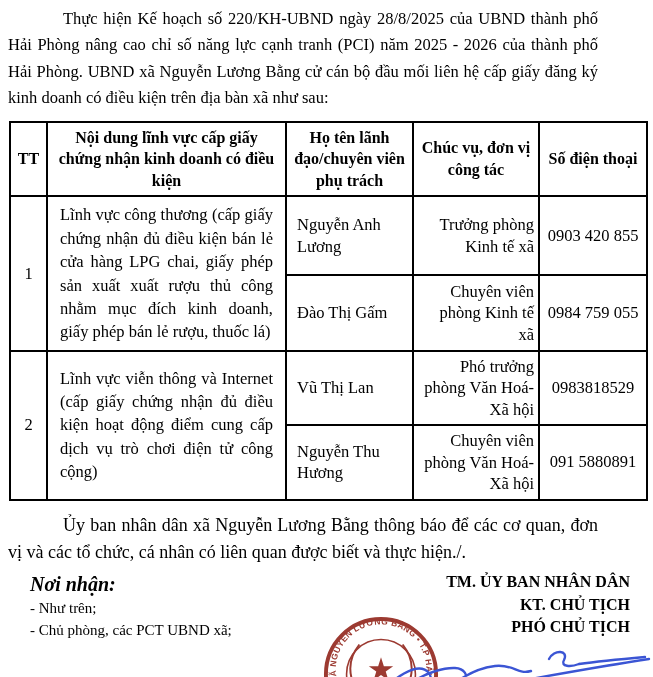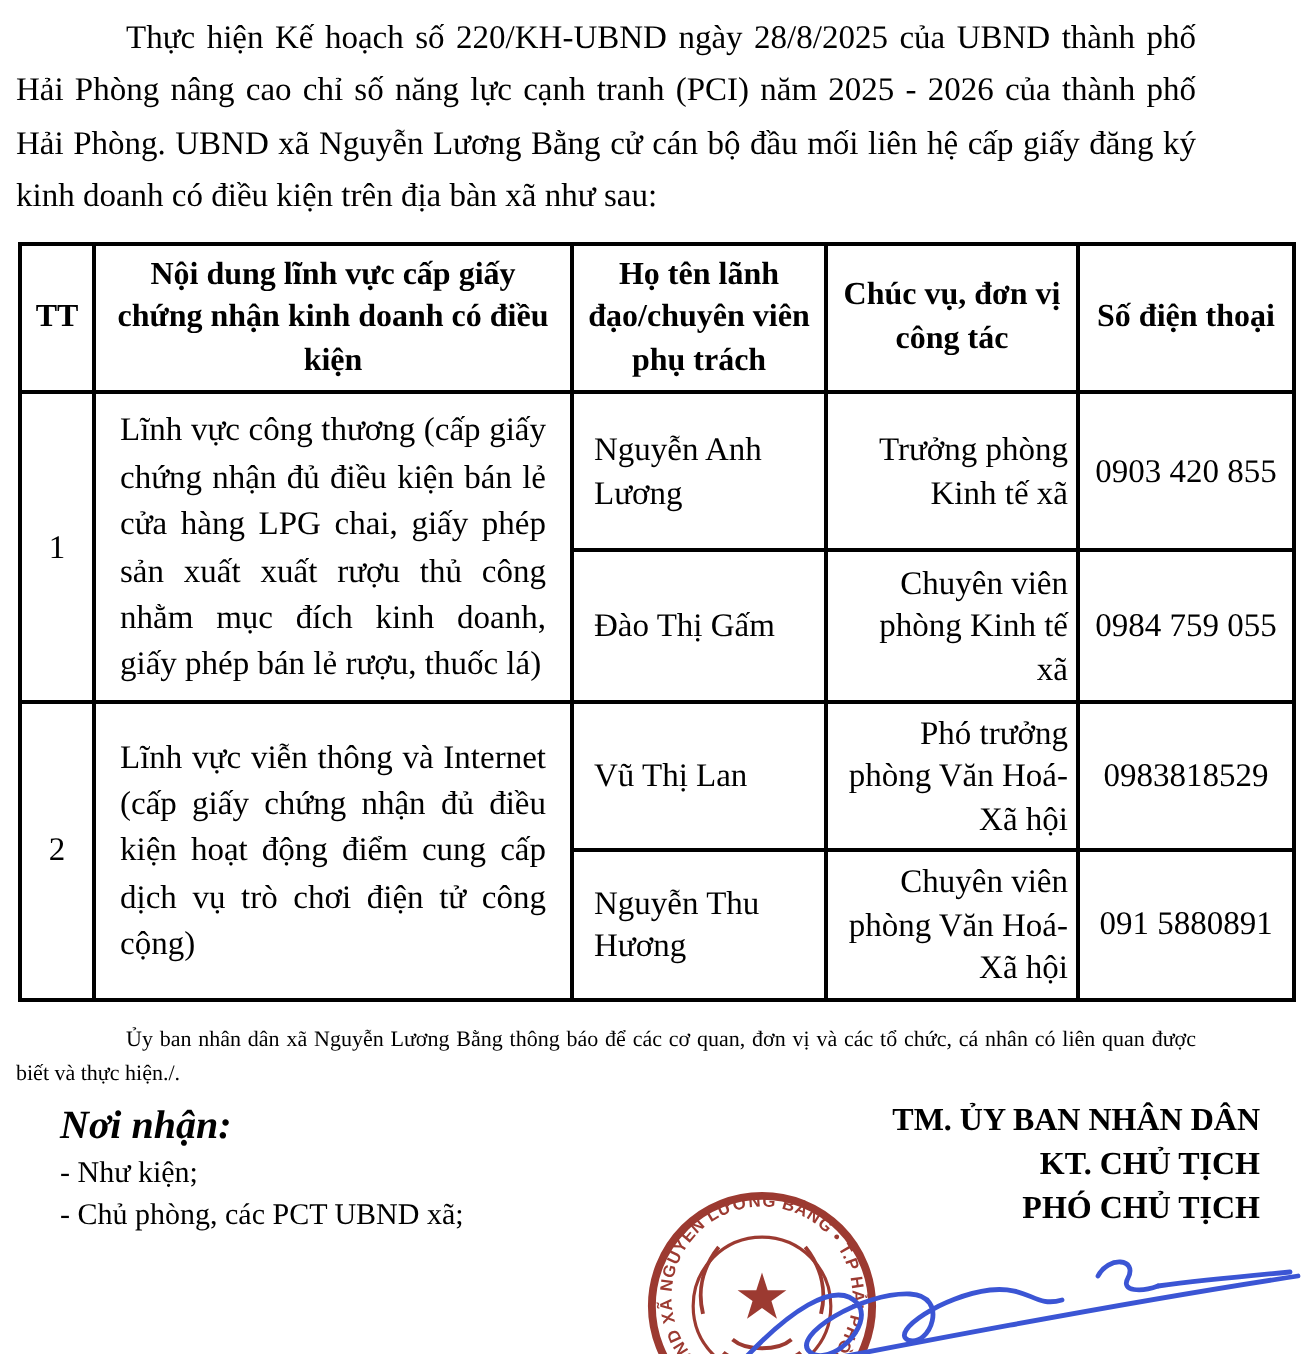--- a/index.html
+++ b/index.html
@@ -29,21 +29,21 @@
     font-weight:bold; text-align:center; vertical-align:middle;
     padding:4px 4px; line-height:1.35; font-size:16px;
   }
   td.tt   { text-align:center; vertical-align:middle; font-size:16.5px; }
   td.field{ text-align:justify; vertical-align:middle; padding:6px 12px; line-height:1.42; }
   td.name { text-align:left;  vertical-align:middle; padding:4px 4px 4px 10px; line-height:1.3; }
   td.pos  { text-align:right;  vertical-align:middle; padding:4px 4px 4px 8px;  line-height:1.3; }
   td.phone{ text-align:center; vertical-align:middle; padding:4px 2px; }
 
   .closing {
-    font-size:11px; line-height:1.55;
+    font-size:18px; line-height:1.55;
     text-align:justify; text-indent:55px;
     margin-top:11px;
   }
 
   .sign-area { position:relative; height:160px; margin-top:4px; }
 
   .recipients { position:absolute; left:22px; top:2px; }
   .recipients .label { font-weight:bold; font-style:italic; font-size:20px; margin-bottom:2px; }
   .recipients .item  { font-size:15px; line-height:1.45; }
 
@@ -104,21 +104,21 @@
     </tr>
   </tbody>
     </table>
 
   <p class="closing">Ủy ban nhân dân xã Nguyễn Lương Bằng thông báo để các cơ quan, đơn vị và các tổ chức, cá nhân có liên quan được biết và thực hiện./.</p>
 
   <div class="sign-area">
 
     <div class="recipients">
       <div class="label">Nơi nhận:</div>
-      <div class="item">- Như kiện;</div>
+      <div class="item">- Như trên;</div>
       <div class="item">- Chủ phòng, các PCT UBND xã;</div>
     </div>
 
     <div class="sig-block">
       <div>TM. ỦY BAN NHÂN DÂN</div>
       <div>KT. CHỦ TỊCH</div>
       <div>PHÓ CHỦ TỊCH</div>
     </div>
 
     <svg class="stamp" viewBox="0 0 120 120" xmlns="http://www.w3.org/2000/svg">

